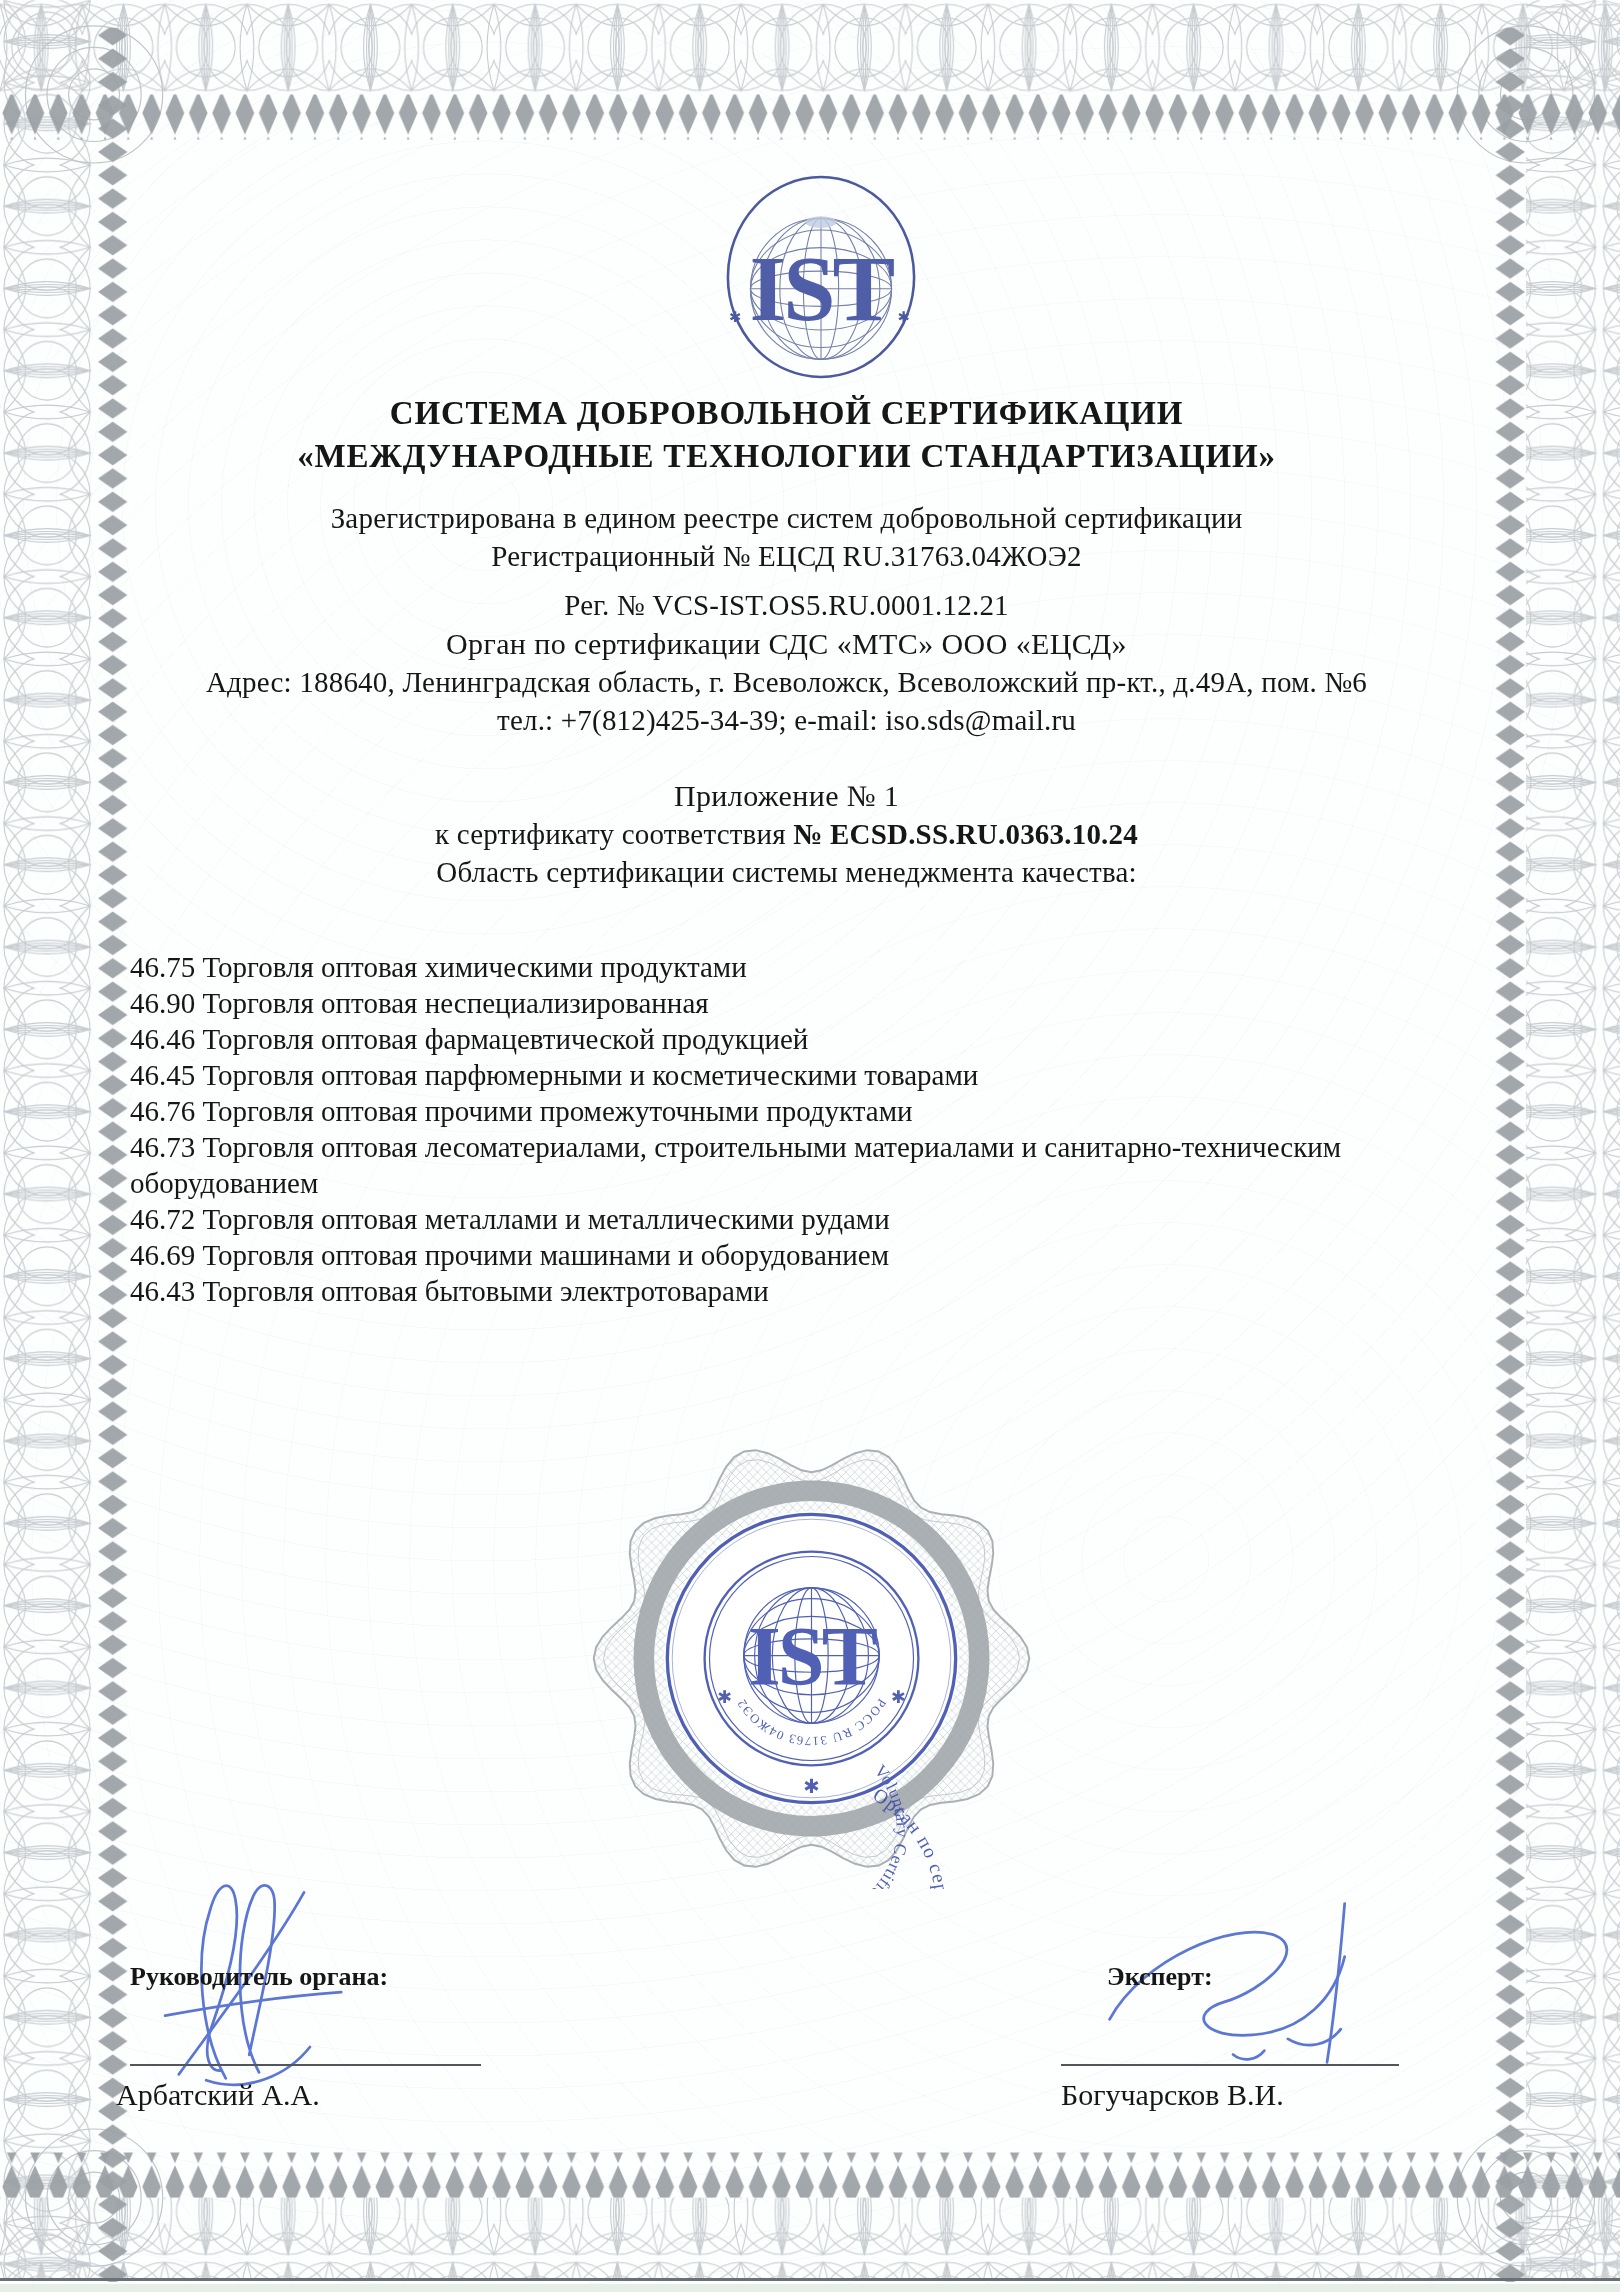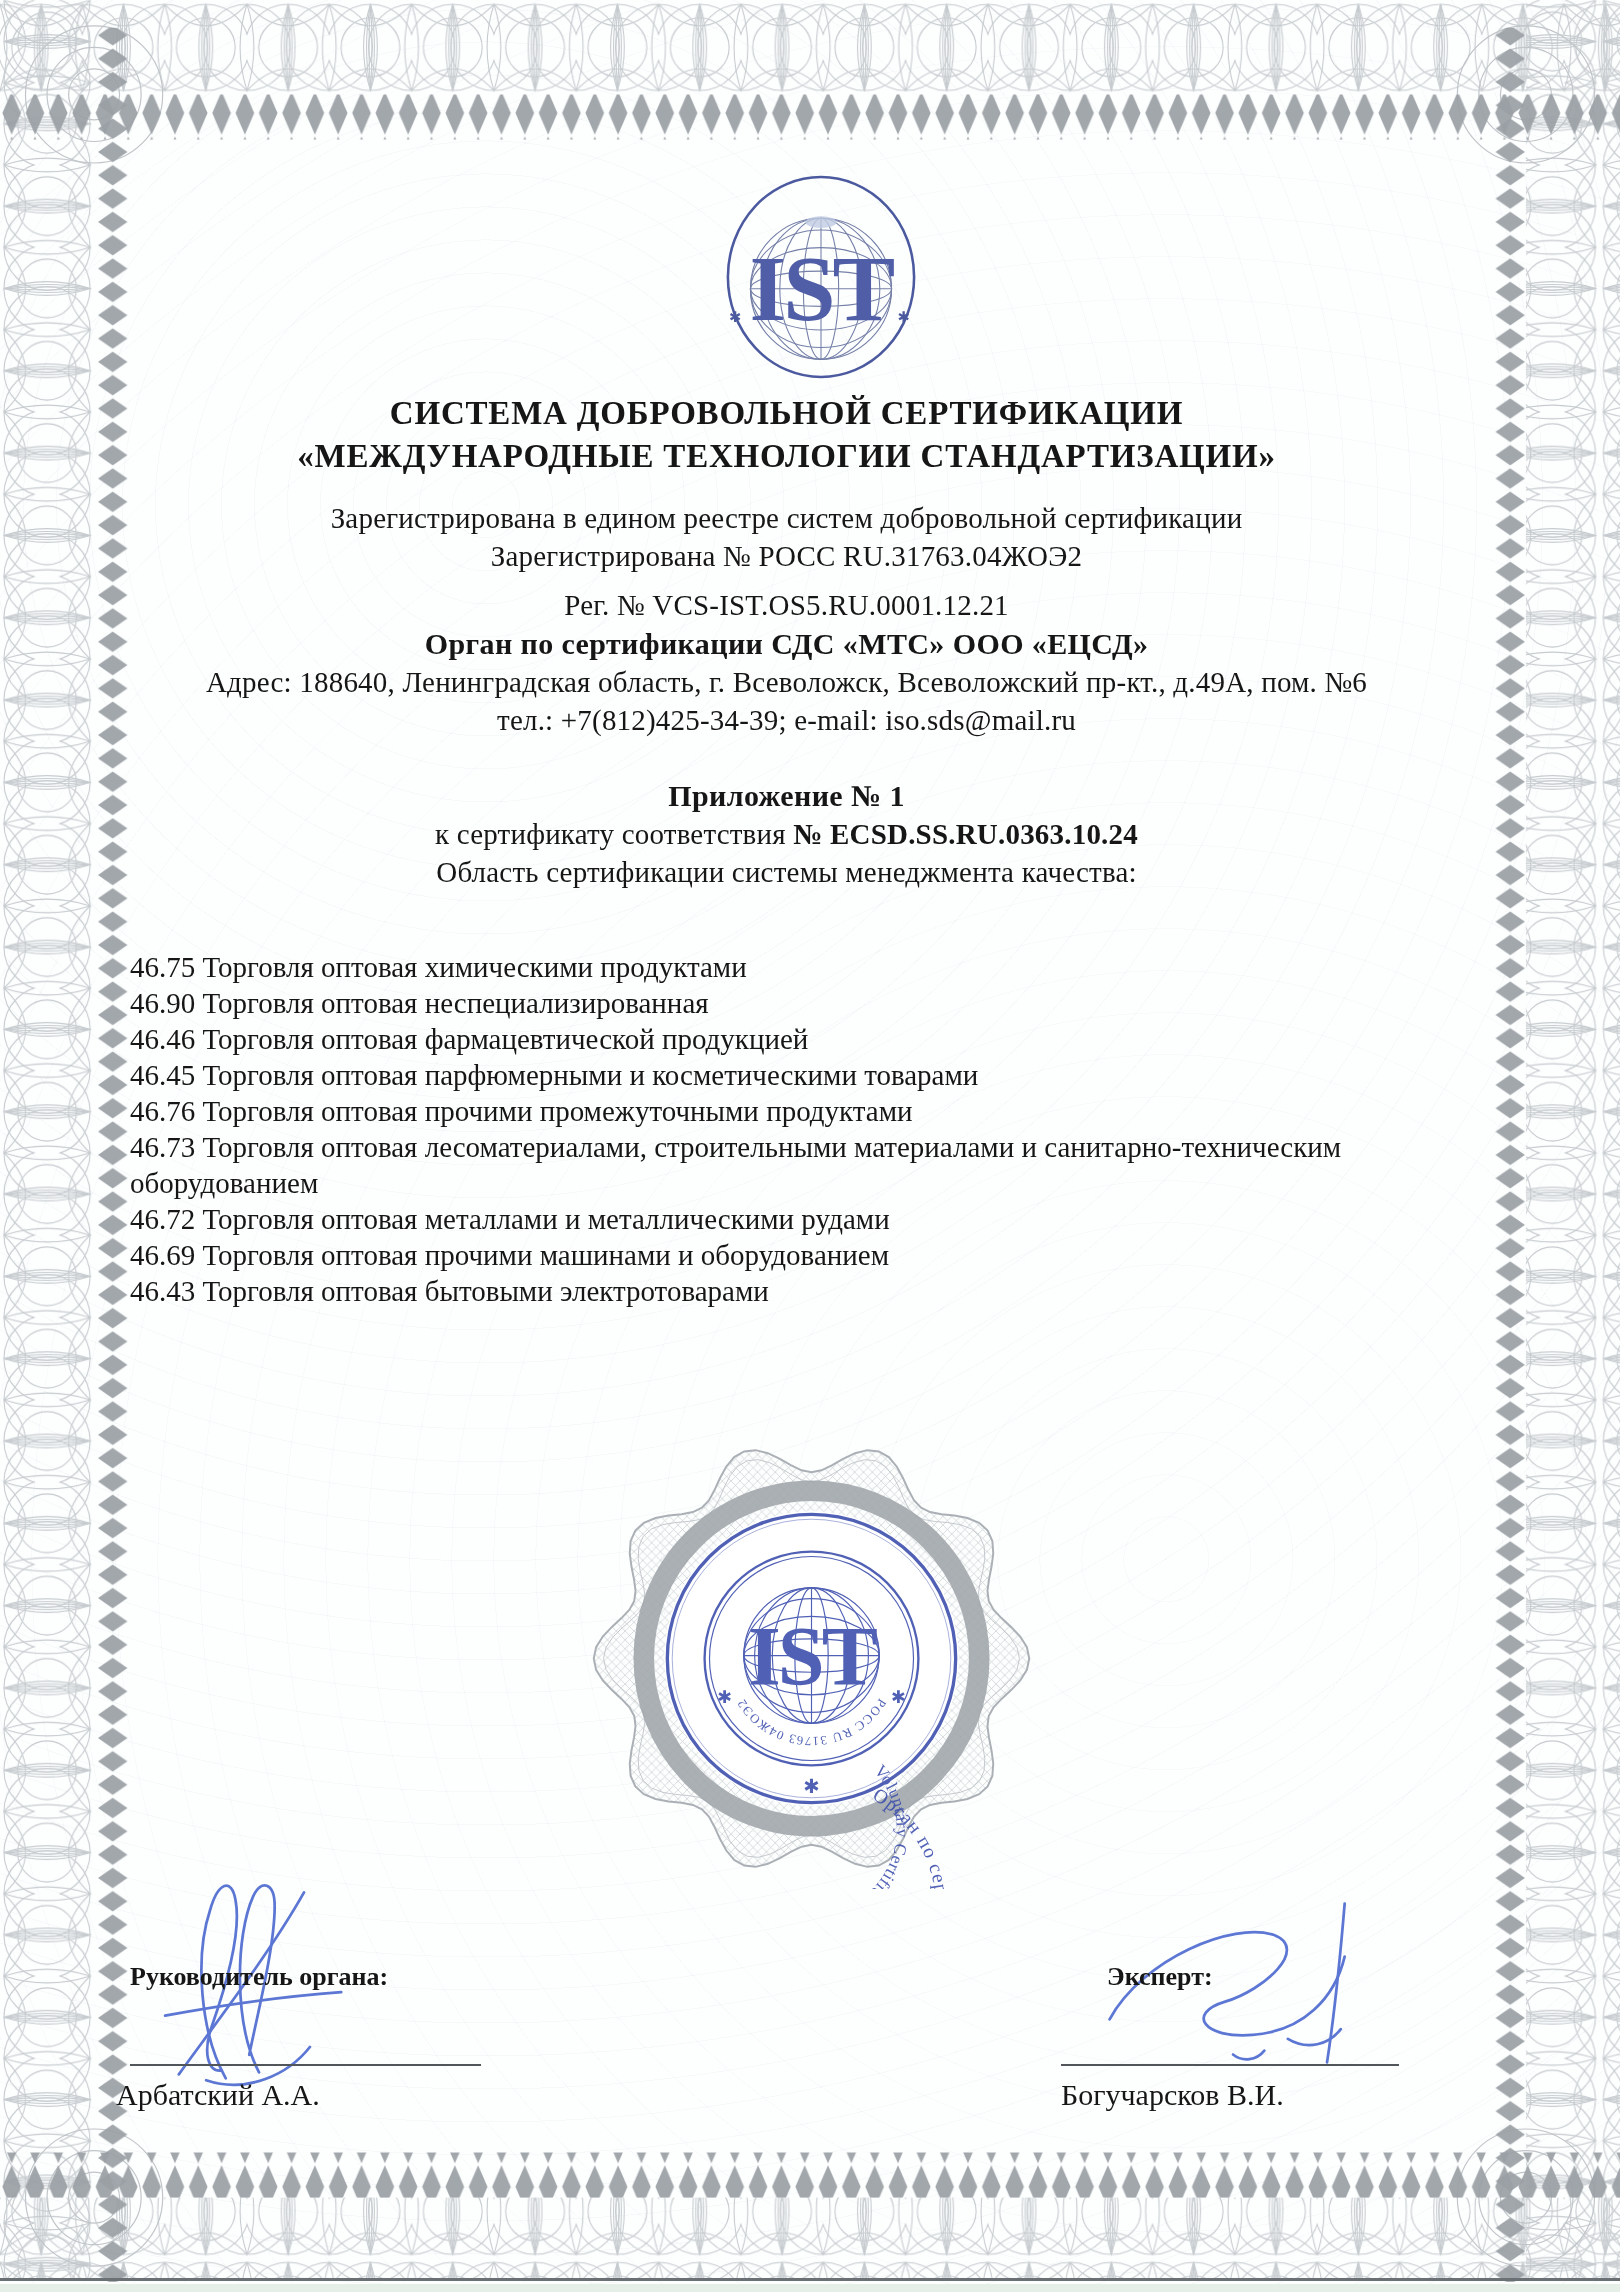--- a/index.html
+++ b/index.html
@@ -15,21 +15,21 @@
     font-family:"Liberation Serif", serif;
     color:#161616;
   }
   .abs{position:absolute;}
   svg text{font-family:"Liberation Serif", serif;}
 
   
   .centerblock{left:0;width:1573px;text-align:center;}
   .t-bold-big{font-weight:bold;font-size:33px;letter-spacing:0.8px;line-height:43px;}
   .t-reg{font-size:29px;line-height:38px;letter-spacing:0.2px;}
-  .t-bold-med{font-weight:bold;font-size:30px;line-height:39px;letter-spacing:0.4px;}
+  .t-bold-med{font-weight:normal;font-size:30px;line-height:39px;letter-spacing:0.4px;}
 
   .header-block{top:392px;}
   .org-block{top:586px;text-align:center;}
   .annex-block{top:776px;}
 
   
   .scope-list{left:130px;top:949px;width:1321px;font-size:29px;line-height:36px;text-align:left;}
   .scope-item{margin:0;}
 
   
@@ -149,21 +149,21 @@
     </text>
     <text x="6" y="152" font-size="15" fill="#4b599f">✱</text>
     <text x="178" y="152" font-size="15" fill="#4b599f">✱</text>
     <text x="100" y="150" text-anchor="middle" font-size="96" font-weight="bold" letter-spacing="-3" fill="#4f5ea6">IST</text>
   </svg>
 
   <div class="abs centerblock header-block">
     <div class="t-bold-big">СИСТЕМА ДОБРОВОЛЬНОЙ СЕРТИФИКАЦИИ</div>
     <div class="t-bold-big">«МЕЖДУНАРОДНЫЕ ТЕХНОЛОГИИ СТАНДАРТИЗАЦИИ»</div>
     <div class="t-reg" style="margin-top:21px">Зарегистрирована в едином реестре систем добровольной сертификации</div>
-    <div class="t-reg">Зарегистрирована № РОСС RU.31763.04ЖОЭ2</div>
+    <div class="t-reg">Регистрационный № ЕЦСД RU.31763.04ЖОЭ2</div>
   </div>
 
   <div class="abs centerblock org-block">
     <div class="t-reg">Рег. № VCS-IST.OS5.RU.0001.12.21</div>
     <div class="t-bold-med">Орган по сертификации СДС «МТС» ООО «ЕЦСД»</div>
     <div class="t-reg">Адрес: 188640, Ленинградская область, г. Всеволожск, Всеволожский пр-кт., д.49А, пом. №6</div>
     <div class="t-reg">тел.: +7(812)425-34-39; e-mail: iso.sds@mail.ru</div>
   </div>
 
   <div class="abs centerblock annex-block">

